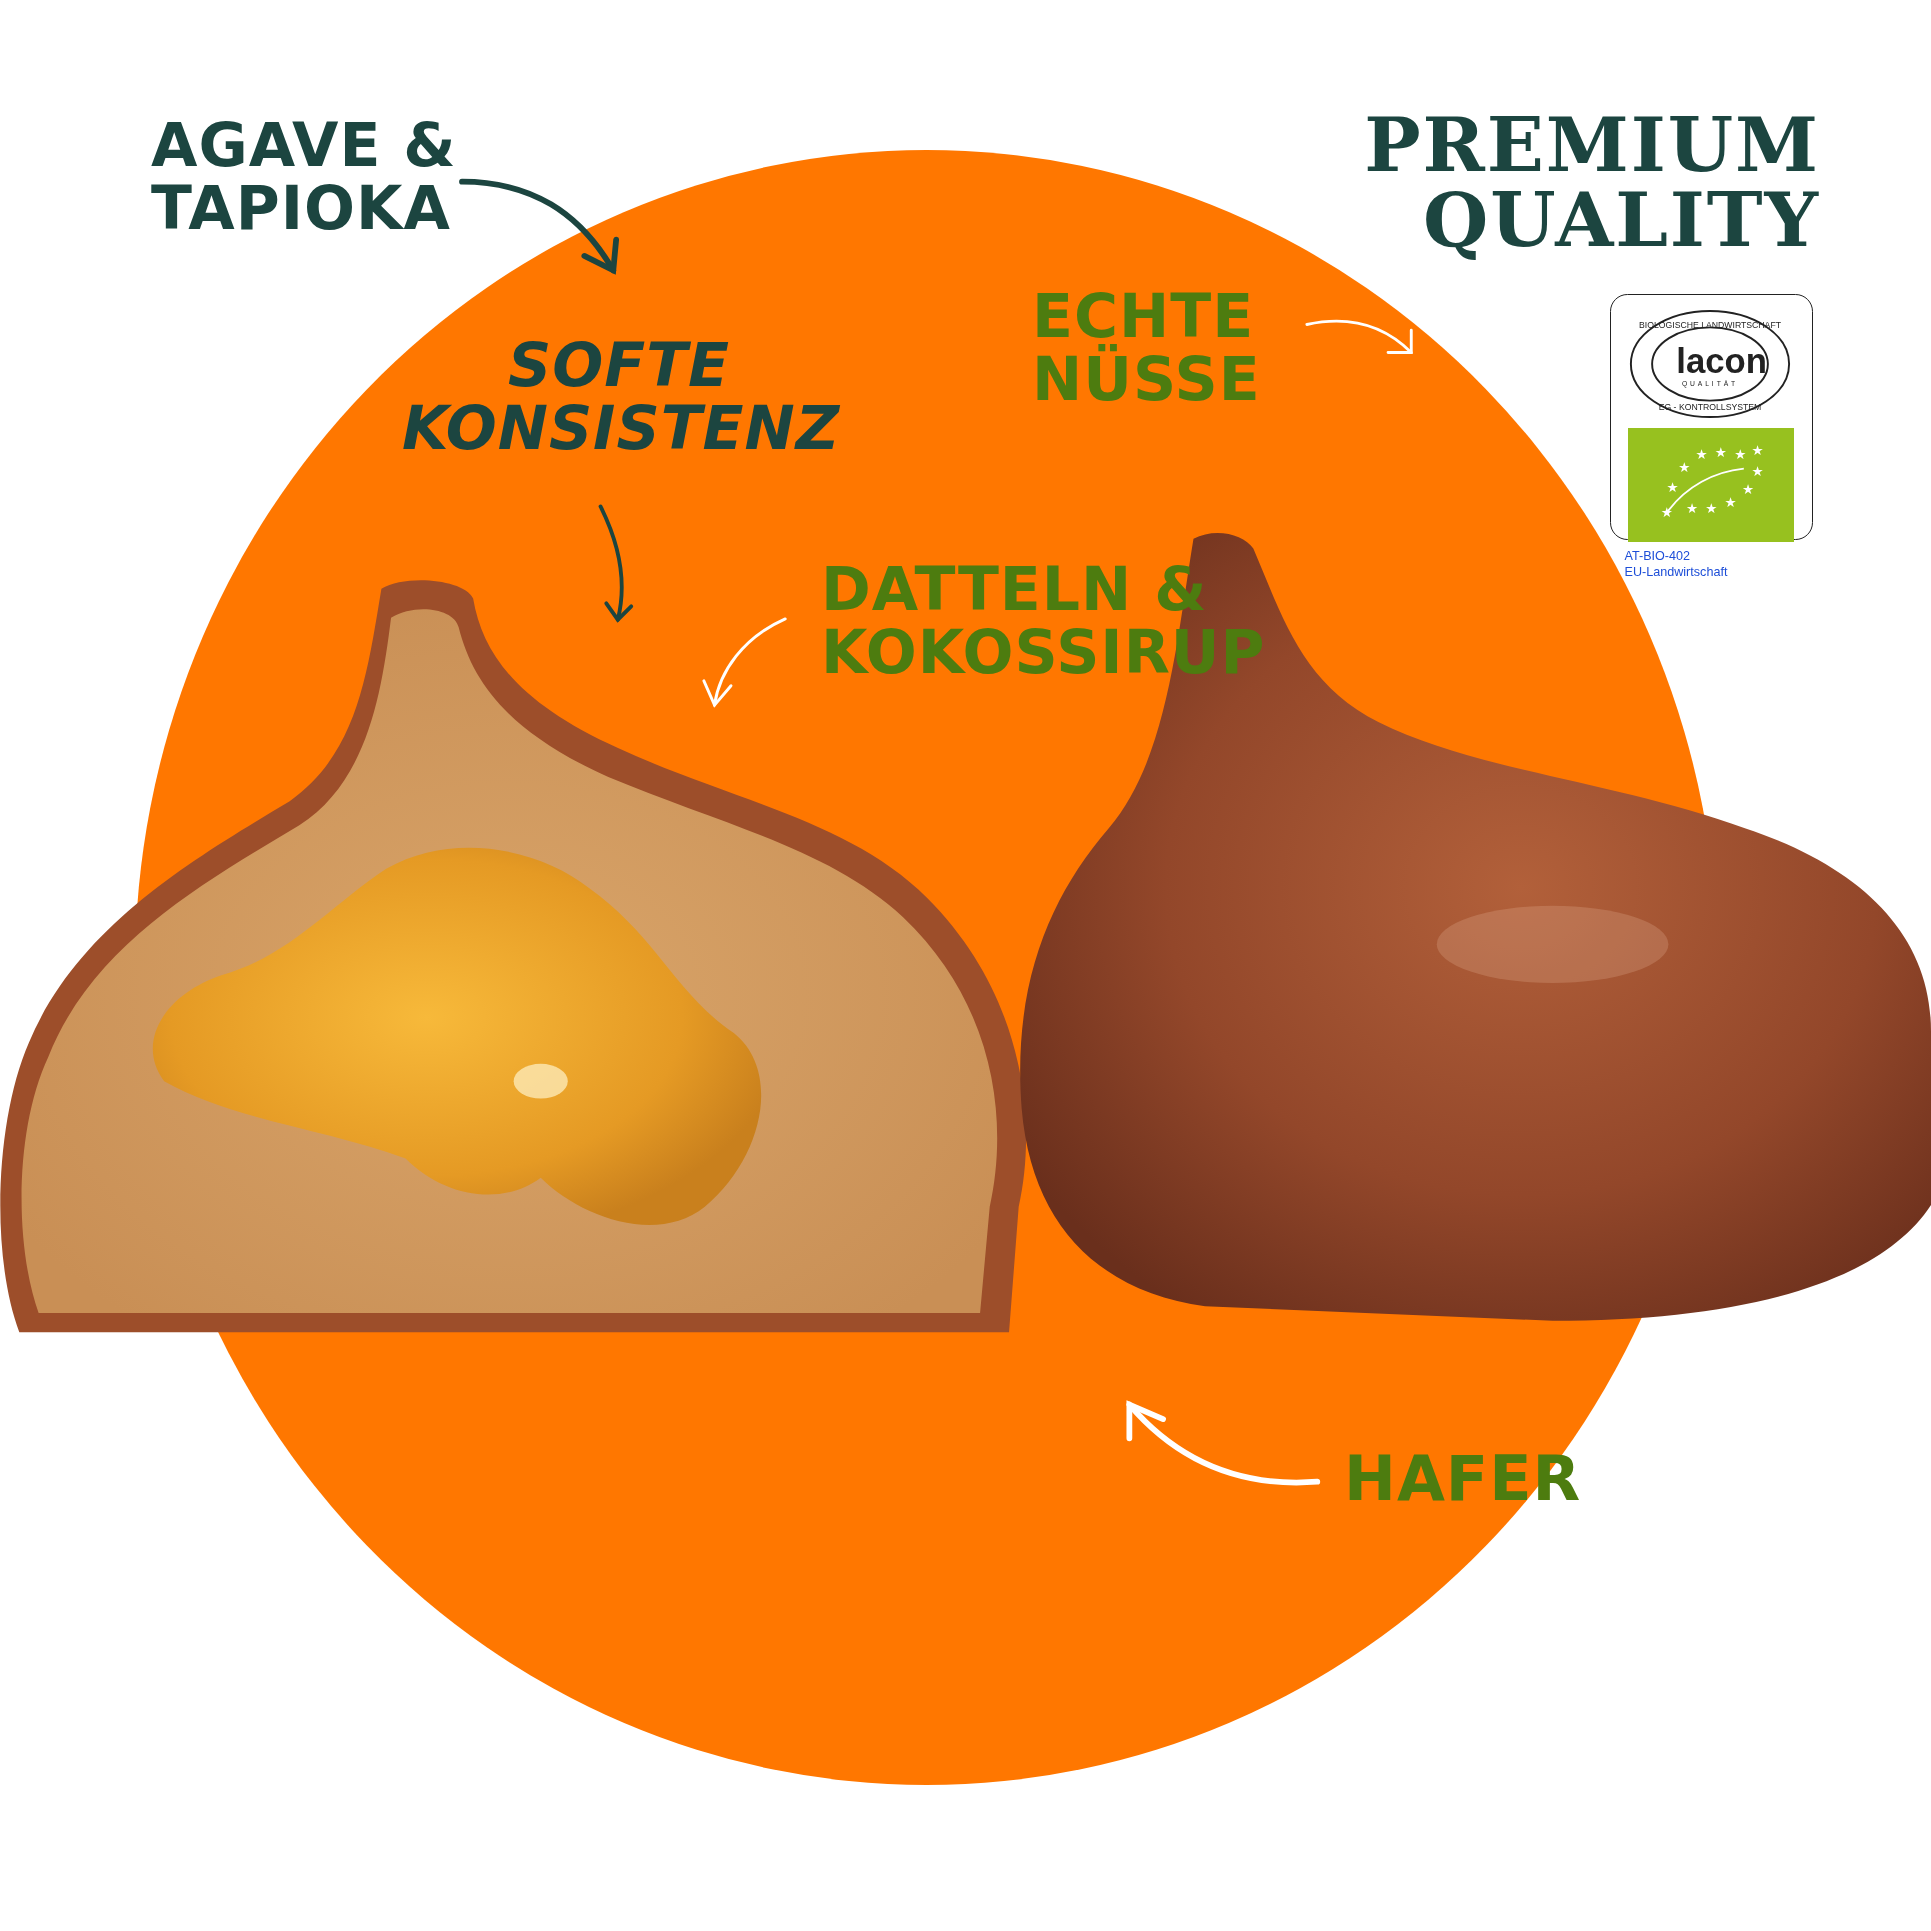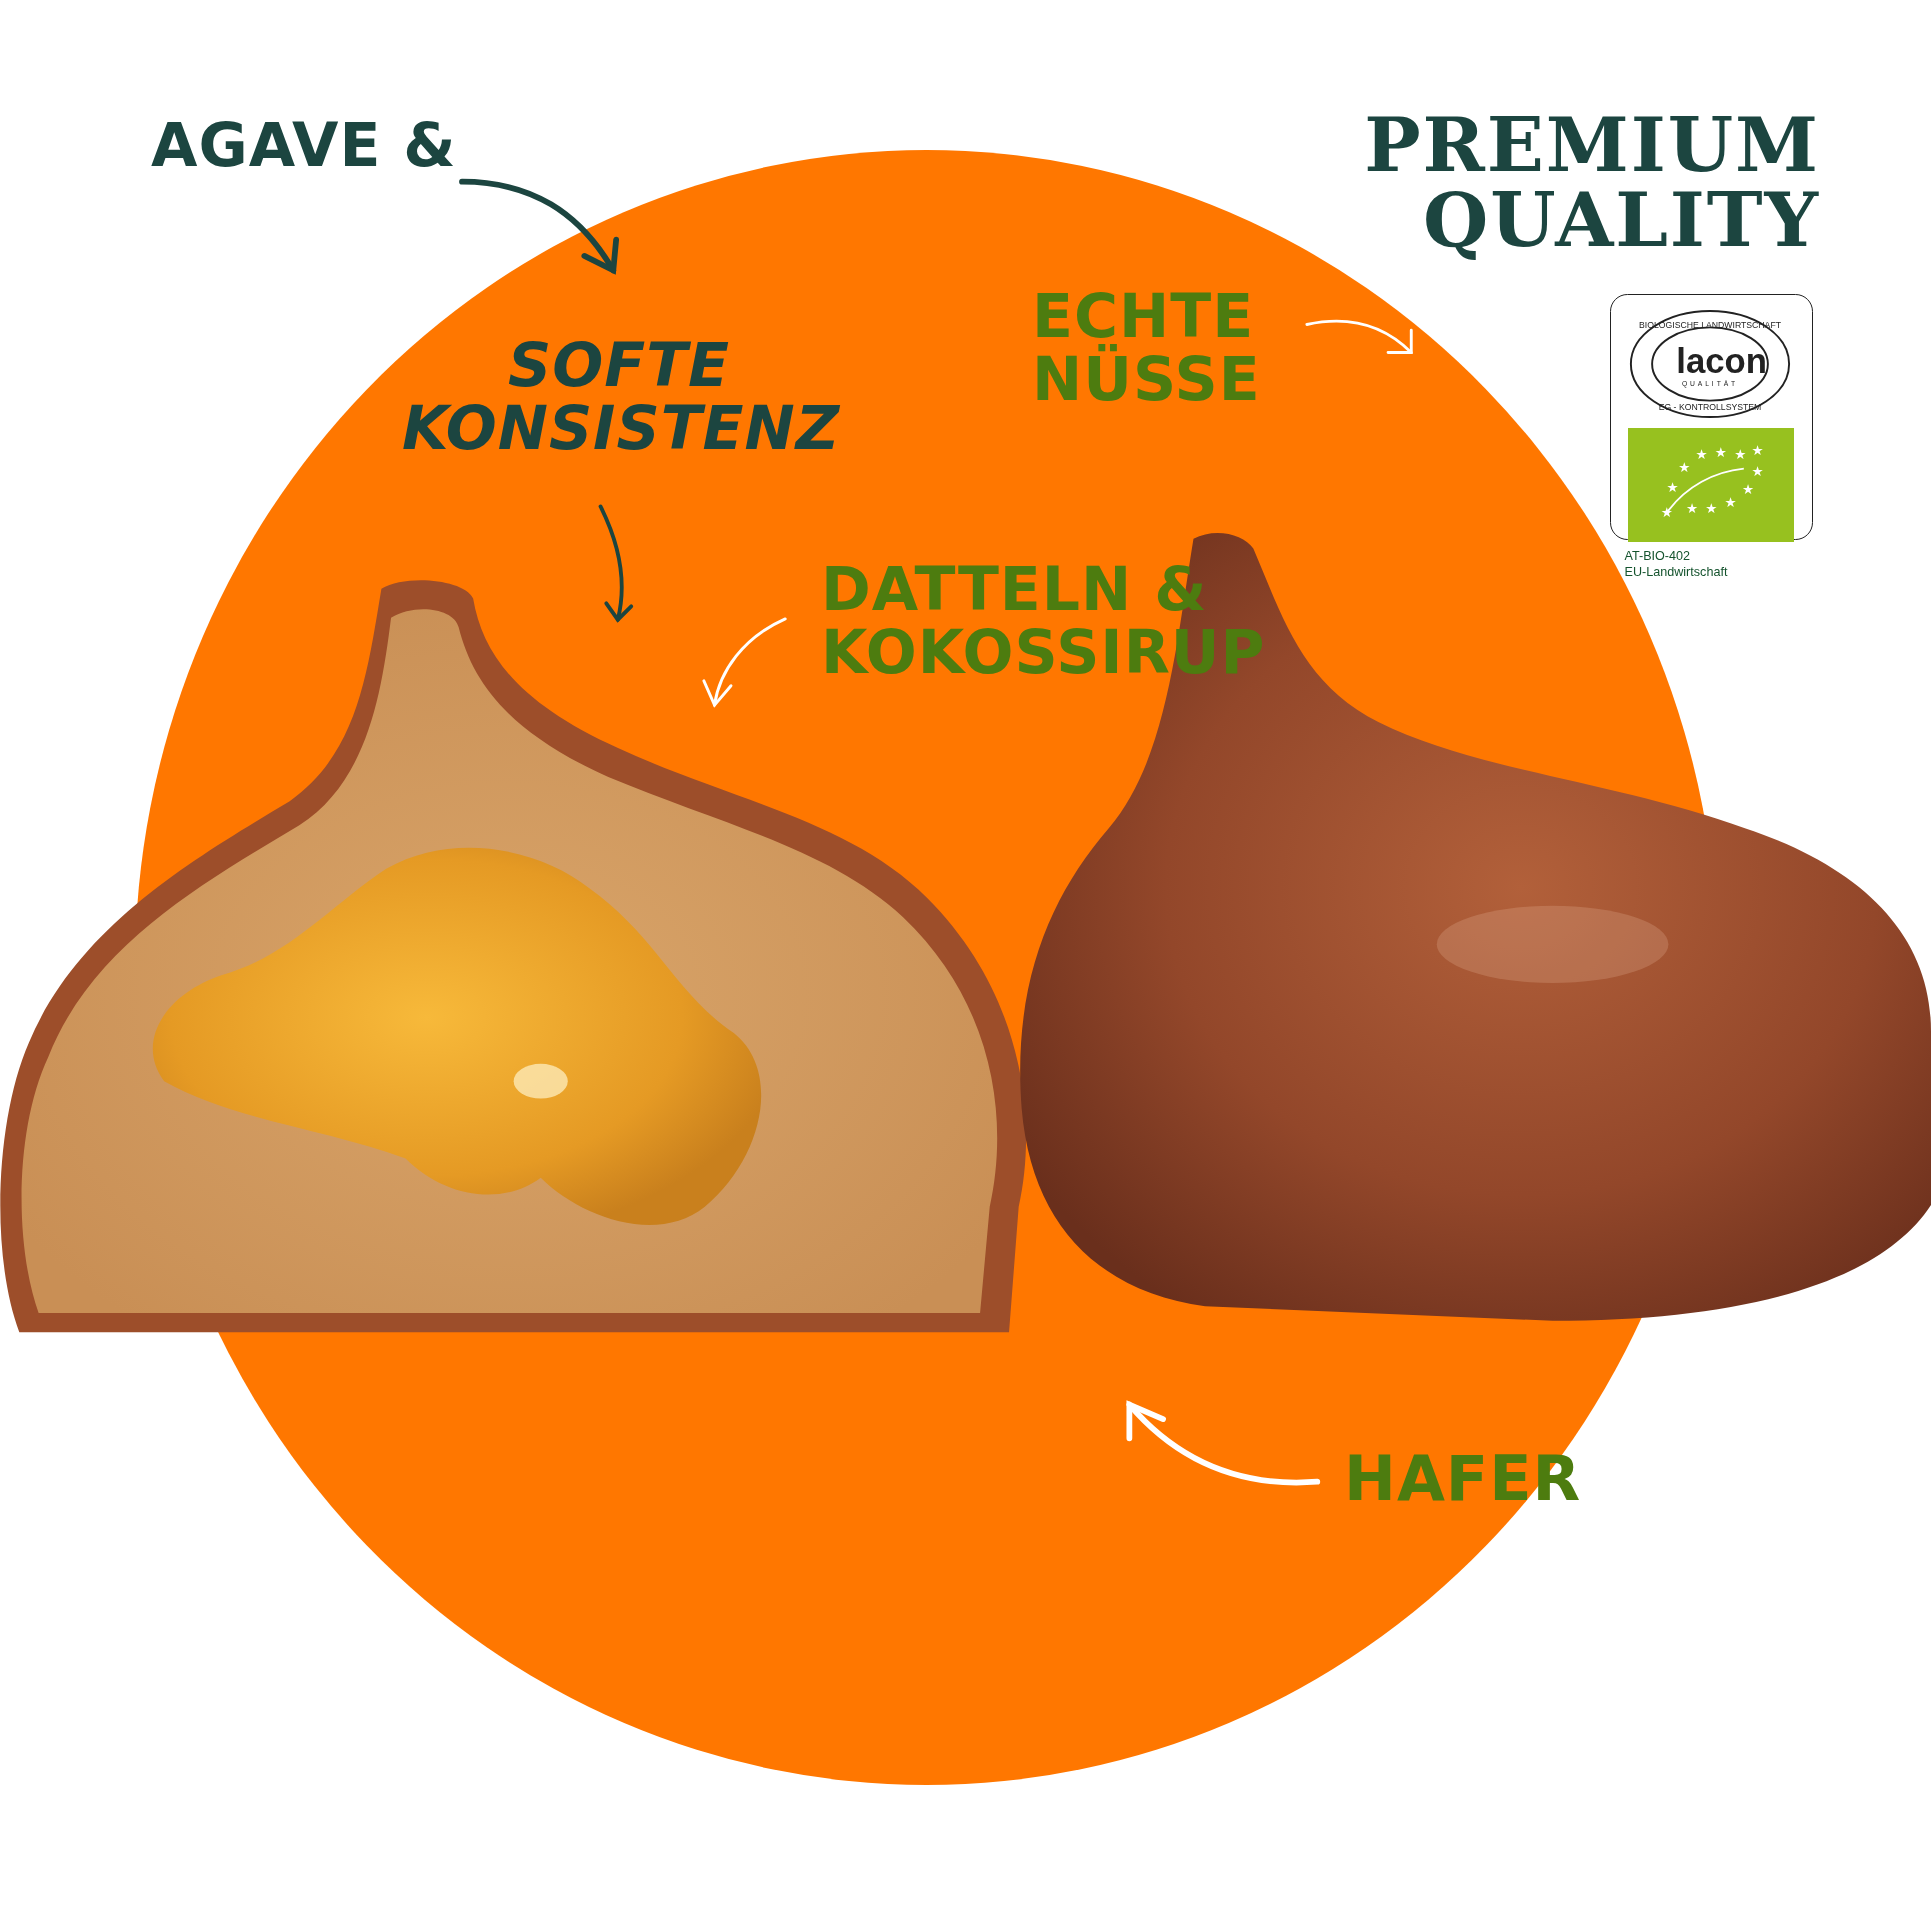--- a/index.html
+++ b/index.html
@@ -12,21 +12,21 @@
   .l-agave { left:135px; top:114px; font-size:60px; }
   .l-softe { left:386px; top:334px; font-size:60px; text-align:center; width:434px;font-style:italic; }
   .l-echte { left:1016px; top:285px; font-size:60px; }
   .l-datteln { left:805px; top:558px; font-size:60px; }
   .l-hafer { left:1328px; top:1446px; font-size:62px; }
   .premium { left:1361px; top:108px; width:459px; text-align:right; font-family:"DejaVu Serif", serif; font-weight:700; font-size:75px; line-height:1; color:#1c4540; letter-spacing:1.9px; }
   .premium span { display:block; }
   .badge { left:1610px; top:294px; width:203px; height:246px; background:#fff; border:1.9px solid #222; border-radius:17.4px; box-sizing:border-box; }
   .lacon { left:17.4px; top:11.6px; width:164px; height:114px; }
   .euleaf { left:17.4px; top:133px; width:166px; height:114px; background:#97c11f; }
-  .badge-text { left:13.5px; top:253px; font-family:"Liberation Sans", sans-serif; font-size:12.6px; color:#14532d; line-height:1.3; }
+  .badge-text { left:13.5px; top:253px; font-family:"Liberation Sans", sans-serif; font-size:12.6px; color:#1d4ed8; line-height:1.3; }
   .cookie-left { left:0; top:579px; width:1038px; height:763px; }
   .cookie-right { left:1012px; top:529px; width:919px; height:792px; }
   svg { display:block; }
 </style>
 </head>
 <body>
 
 <div class="abs circle"></div>
 
 <div class="abs cookie-left">
@@ -104,20 +104,21 @@
     </svg>
   </div>
   <div class="abs badge-text">
     <div>AT-BIO-402</div>
     <div>EU-Landwirtschaft</div>
   </div>
 </div>
 
 <div class="abs lbl dark l-agave">
   <div>AGAVE &amp;</div>
+  <div>TAPIOKA</div>
 </div>
 <svg class="abs" style="left:454px;top:174px" width="174" height="106" viewBox="0 0 180 110">
   <path d="M8 8 C80 8 130 40 165 100" stroke="#1c4540" stroke-width="6" fill="none" stroke-linecap="round"></path>
   <path d="M135 85 L165 100 L168 68" stroke="#1c4540" stroke-width="6" fill="none" stroke-linecap="round"></path>
 </svg>
 
 <div class="abs lbl dark l-softe">
   <div>SOFTE</div>
   <div>KONSISTENZ</div>
 </div>

